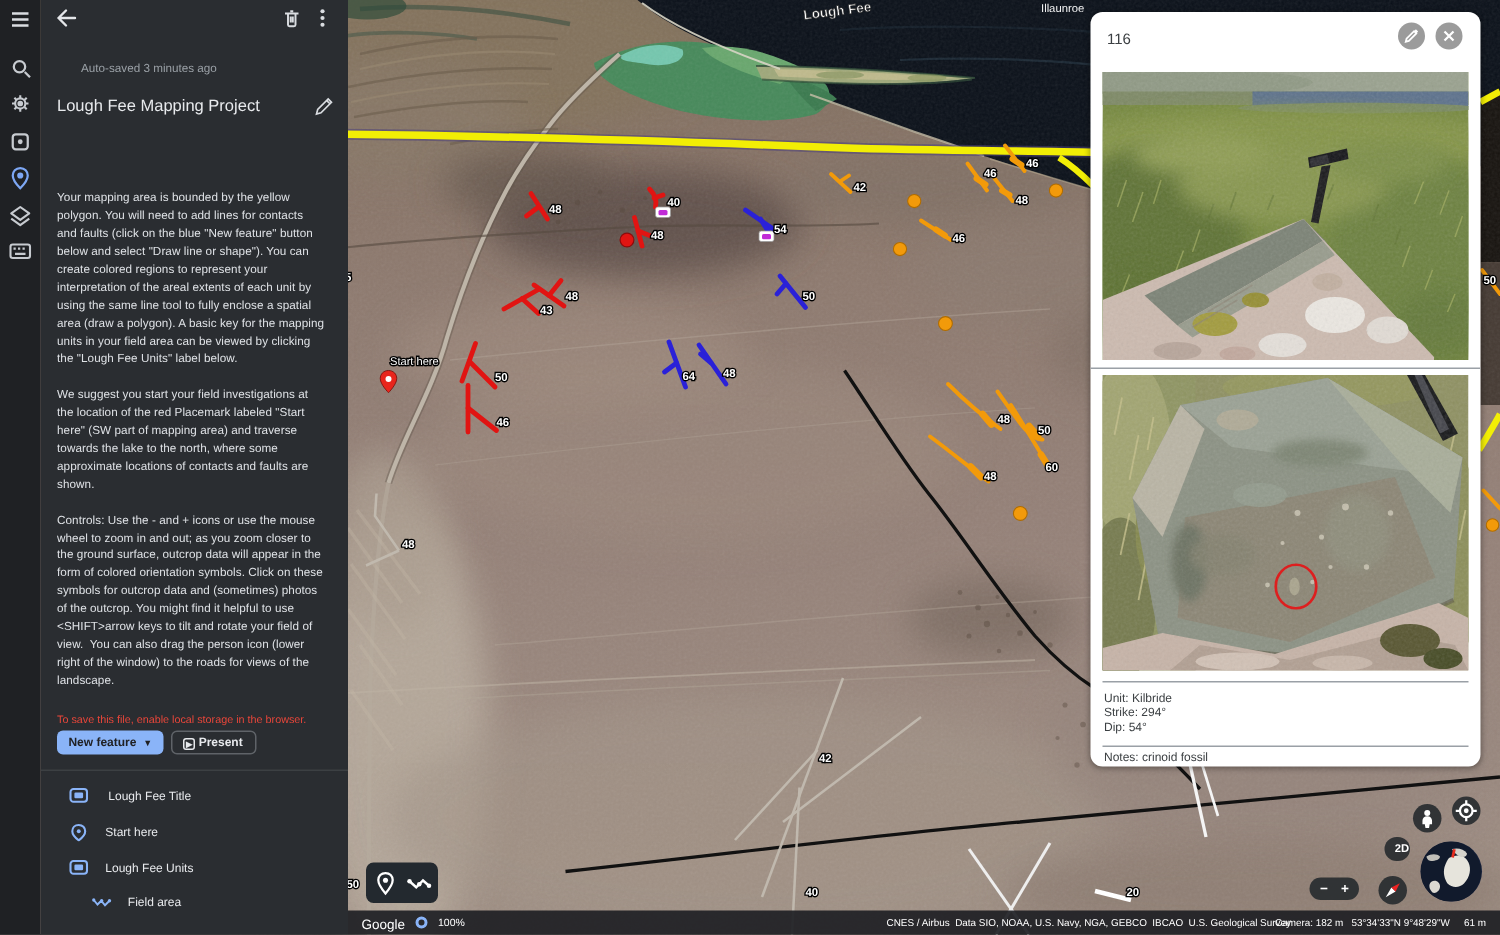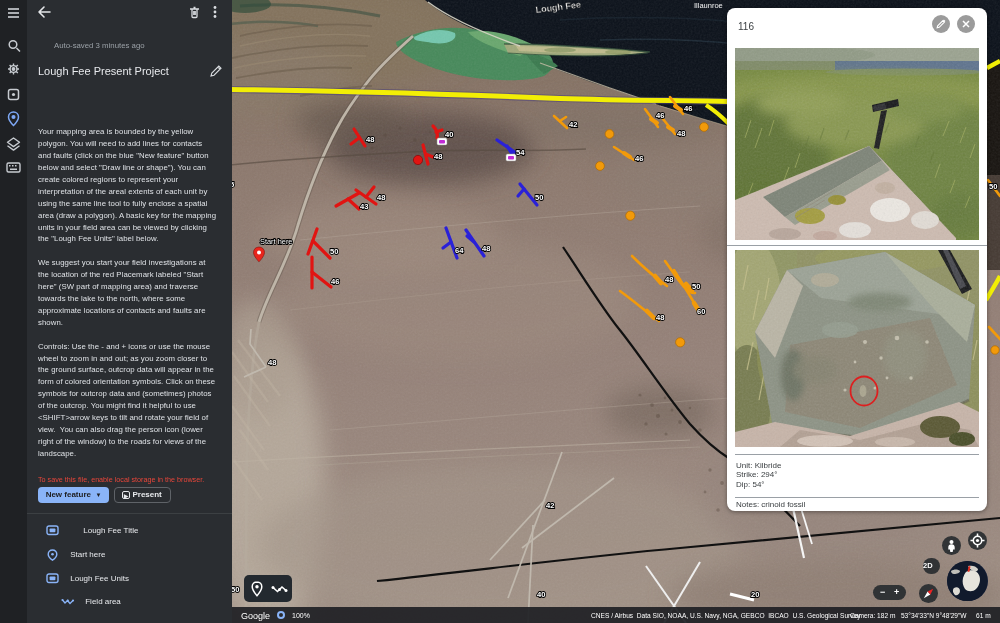--- a/index.html
+++ b/index.html
@@ -313,37 +313,37 @@
 <g stroke="#dadde1" stroke-width="1.3" fill="none">
 <path d="M163,9 h9 M165,9 v7.5 a1,1 0 0 0 1,1 h3 a1,1 0 0 0 1,-1 V9 M166.5,7.5 h2 M166.8,11 v4 M168.2,11 v4"></path>
 </g>
 <g fill="#dadde1">
 <circle cx="188" cy="7.5" r="1.4"></circle>
         <circle cx="188" cy="12" r="1.4"></circle>
         <circle cx="188" cy="16.5" r="1.4"></circle>
 </g>
 </svg>
 <div style="position:absolute;left:27px;top:41px;font-size:7.8px;color:#9aa0a6">Auto-saved 3 minutes ago</div>
-<div style="position:absolute;left:11px;top:65px;font-size:11px;color:#e8eaed">Lough Fee Present Project</div>
+<div style="position:absolute;left:11px;top:65px;font-size:11px;color:#e8eaed">Lough Fee Mapping Project</div>
 <svg width="14" height="14" viewBox="0 0 14 14" style="position:absolute;left:182px;top:64px">
 <path d="M2,12 l0.8,-3 7,-7 2.2,2.2 -7,7 -3,0.8z M9,3.2 l1.8,1.8" stroke="#dadde1" stroke-width="1.1" fill="none"></path>
 </svg>
 <div class="ptxt" style="top:126.3px">Your mapping area is bounded by the yellow<br>polygon. You will need to add lines for contacts<br>and faults (click on the blue "New feature" button<br>below and select "Draw line or shape"). You can<br>create colored regions to represent your<br>interpretation of the areal extents of each unit by<br>using the same line tool to fully enclose a spatial<br>area (draw a polygon). A basic key for the mapping<br>units in your field area can be viewed by clicking<br>the "Lough Fee Units" label below.</div>
 <div class="ptxt" style="top:257.3px">We suggest you start your field investigations at<br>the location of the red Placemark labeled "Start<br>here" (SW part of mapping area) and traverse<br>towards the lake to the north, where some<br>approximate locations of contacts and faults are<br>shown.</div>
 <div class="ptxt" style="top:340.6px">Controls: Use the - and + icons or use the mouse<br>wheel to zoom in and out; as you zoom closer to<br>the ground surface, outcrop data will appear in the<br>form of colored orientation symbols. Click on these<br>symbols for outcrop data and (sometimes) photos<br>of the outcrop. You might find it helpful to use<br>&lt;SHIFT&gt;arrow keys to tilt and rotate your field of<br>view.&nbsp; You can also drag the person icon (lower<br>right of the window) to the roads for views of the<br>landscape.</div>
 <div style="position:absolute;left:11px;top:475px;width:196px;font-size:7.2px;color:#e8463a;font-weight:normal">To save this file, enable local storage in the browser.</div>
 <div style="position:absolute;left:11px;top:486.5px;width:71px;height:16px;background:#8ab4f8;border-radius:4px;color:#202124;font-size:8px;font-weight:bold;text-align:center;line-height:16px">New feature &nbsp;<span style="font-size:6px">▼</span></div>
 <div style="position:absolute;left:86.5px;top:486.5px;width:57px;height:16px;border:1px solid #5f6368;border-radius:4px;color:#e8eaed;font-size:8px;font-weight:bold;text-align:center;line-height:14px"><span style="display:inline-block;width:8px;height:8px;border:1px solid #e8eaed;border-radius:2px;vertical-align:-1.5px;font-size:5.5px;line-height:8px">▶</span> Present</div>
 <div style="position:absolute;left:0;top:513px;width:205px;height:1px;background:#3c4043"></div>
 <div style="position:absolute;left:19px;top:525px;width:186px;font-size:8px;color:#e8eaed">
 <svg width="13" height="11" viewBox="0 0 13 11" style="vertical-align:middle">
         <rect x="1" y="1" width="11" height="8.5" rx="2" fill="none" stroke="#8ab4f8" stroke-width="1.4"></rect>
         <rect x="3.6" y="3.4" width="5.8" height="3.8" rx="0.8" fill="#8ab4f8"></rect>
       </svg>
-<span style="margin-left:22px">Lough Fee Title</span>
+<span style="margin-left:11px">Lough Fee Title</span>
 </div>
 <div style="position:absolute;left:19px;top:549px;width:186px;font-size:8px;color:#e8eaed">
 <svg width="13" height="12" viewBox="0 0 13 12" style="vertical-align:middle">
         <path d="M6.5,1 c-2.6,0 -4.3,1.9 -4.3,4.2 c0,3 4.3,6 4.3,6 c0,0 4.3,-3 4.3,-6 c0,-2.3 -1.7,-4.2 -4.3,-4.2z" fill="none" stroke="#8ab4f8" stroke-width="1.4"></path>
         <circle cx="6.5" cy="5.2" r="1.3" fill="#8ab4f8"></circle>
       </svg>
 <span style="margin-left:9px">Start here</span>
 </div>
 <div style="position:absolute;left:19px;top:573px;width:186px;font-size:8px;color:#e8eaed">
 <svg width="13" height="11" viewBox="0 0 13 11" style="vertical-align:middle">
@@ -494,21 +494,21 @@
       <path d="M9.5,8.2 c-2,0 -3.2,1.2 -3.2,3 l0,2.3 h1.6 l0.4,2.5 h2.4 l0.4,-2.5 h1.6 l0,-2.3 c0,-1.8 -1.2,-3 -3.2,-3z" fill="#fff"></path>
     </svg>
 </div>
 <div class="ctl" style="left:967.5px;top:531px;width:19px;height:19px">
 <svg width="19" height="19" viewBox="0 0 19 19">
       <circle cx="9.5" cy="9.5" r="4.2" fill="none" stroke="#fff" stroke-width="1.5"></circle>
       <circle cx="9.5" cy="9.5" r="1.6" fill="#fff"></circle>
       <path d="M9.5,2.5 v3 M9.5,13.5 v3 M2.5,9.5 h3 M13.5,9.5 h3" stroke="#fff" stroke-width="1.5"></path>
     </svg>
 </div>
-<div class="ctl" style="left:923px;top:557.5px;width:16.5px;height:16.5px;color:#fff;font-size:7.5px;font-weight:bold;text-align:left;line-height:16.5px">2D</div>
+<div class="ctl" style="left:923px;top:557.5px;width:16.5px;height:16.5px;color:#fff;font-size:7.5px;font-weight:bold;text-align:right;line-height:16.5px">2D</div>
 <div style="position:absolute;left:947.3px;top:560.5px;width:40.5px;height:40.5px;border-radius:50%;background:#16213a;z-index:26;overflow:hidden">
 <svg width="40.5" height="40.5" viewBox="0 0 40.5 40.5">
 <circle cx="20.2" cy="20.2" r="20.2" fill="#111a2c"></circle>
 <path d="M19,11 C24,8 30,9 32,14 C34,18 33,24 29,28 C26,31 21,31 18,28 C16,25 15,21 16,17 C17,14 18,12 19,11 Z" fill="#e6e4dc"></path>
 <path d="M21,5 C25,4 29,5 31,8 C31,10 29,11 26,10 C24,9 22,7 21,5 Z" fill="#d5d3cc"></path>
 <path d="M7,27 C10,25 13,27 13,30 C13,33 10,35 8,34 C6,32 5,29 7,27 Z" fill="#dcdad3"></path>
 <path d="M4,10 C7,8 11,8 13,10 C13,12 10,13 7,13 C5,13 4,11 4,10 Z" fill="#c0bfb9"></path>
 <path d="M20.5,10.5 l1.2,-5.5 1.8,0.4 -1.2,5.5z" fill="#e82c1e"></path>
 </svg>
 </div>

